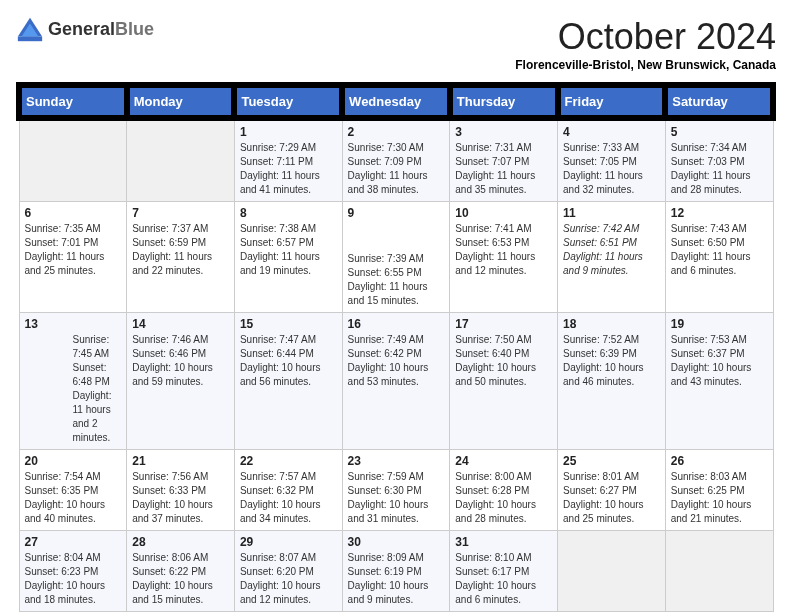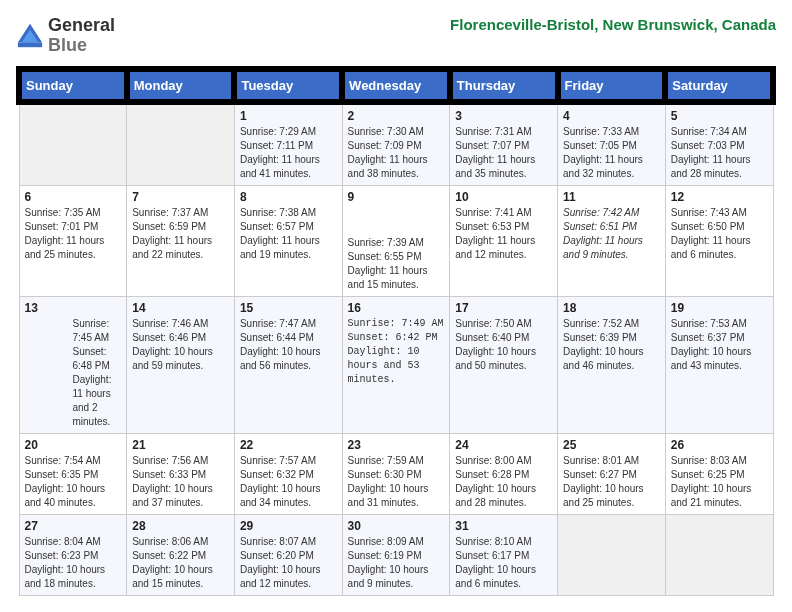--- a/index.html
+++ b/index.html
@@ -16,21 +16,21 @@
       align-items: flex-start;
       margin-bottom: 10px;
     }
     .logo {
       display: flex;
       align-items: center;
       gap: 4px;
     }
     .logo-text {
       display: flex;
-      flex-direction: column;
+      flex-direction: row;
       line-height: 1.1;
     }
     .logo-general {
       font-size: 18px;
       font-weight: bold;
       color: #333;
     }
     .logo-blue {
       font-size: 18px;
       font-weight: bold;
@@ -42,23 +42,23 @@
     }
     .title-block {
       text-align: right;
     }
     .month-title {
       font-size: 36px;
       font-weight: normal;
       color: #222;
     }
     .subtitle {
-      font-size: 15px;
-      font-weight: bold;
-      color: #15803d;
+      font-size: 12px;
+      font-weight: bold;
+      color: #000000;
     }
     table {
       width: 100%;
       border-collapse: collapse;
       table-layout: fixed;
     }
     thead tr th {
       background-color: #3a6cc8;
       color: #fff;
       font-size: 13px;
@@ -106,20 +106,21 @@
       <polygon points="15,2 28,22 2,22" fill="#3a6cc8"></polygon>
       <polygon points="15,8 24,22 6,22" fill="#5599ee"></polygon>
       <rect x="2" y="22" width="26" height="5" fill="#3a6cc8"></rect>
     </svg>
     <div class="logo-text">
       <span class="logo-general">General</span>
       <span class="logo-blue">Blue</span>
     </div>
   </div>
   <div class="title-block">
+    <div class="month-title">October 2024</div>
     <div class="subtitle">Florenceville-Bristol, New Brunswick, Canada</div>
   </div>
 </div>
 
 <table>
   <thead>
     <tr>
       <th>Sunday</th>
       <th>Monday</th>
       <th>Tuesday</th>
@@ -222,21 +223,21 @@
 Daylight: 10 hours and 59 minutes.</div>
         </td>
         <td>
           <span class="day-num">15</span>
           <div class="day-info" style="white-space: pre-line;">Sunrise: 7:47 AM
 Sunset: 6:44 PM
 Daylight: 10 hours and 56 minutes.</div>
         </td>
         <td>
           <span class="day-num">16</span>
-          <div class="day-info" style="white-space: pre-line; font-family: Liberation Mono, monospace;">Sunrise: 7:49 AM
+          <div class="day-info" style="white-space: pre-line;">Sunrise: 7:49 AM
 Sunset: 6:42 PM
 Daylight: 10 hours and 53 minutes.</div>
         </td>
         <td>
           <span class="day-num">17</span>
           <div class="day-info" style="white-space: pre-line;">Sunrise: 7:50 AM
 Sunset: 6:40 PM
 Daylight: 10 hours and 50 minutes.</div>
         </td>
         <td>

